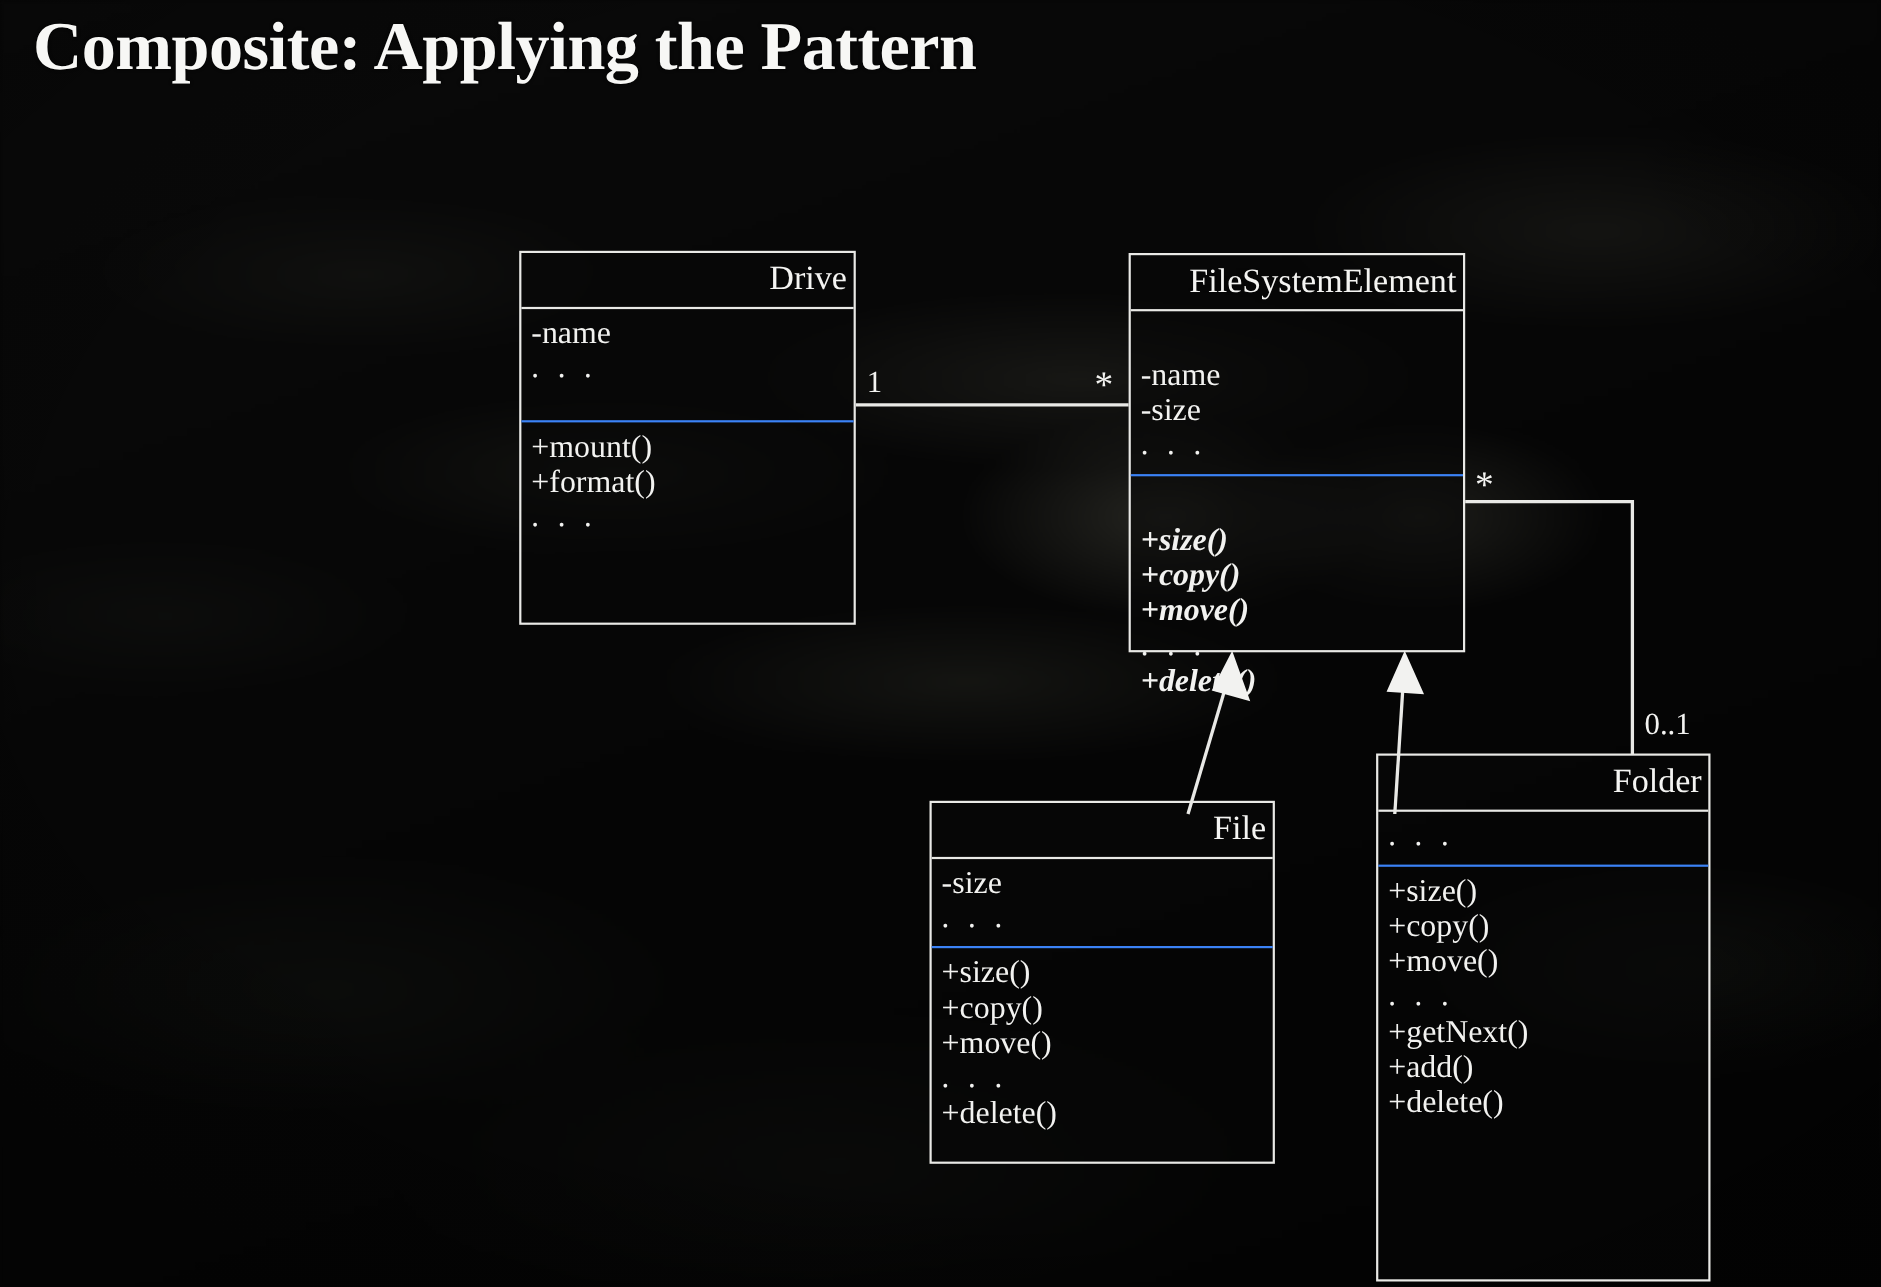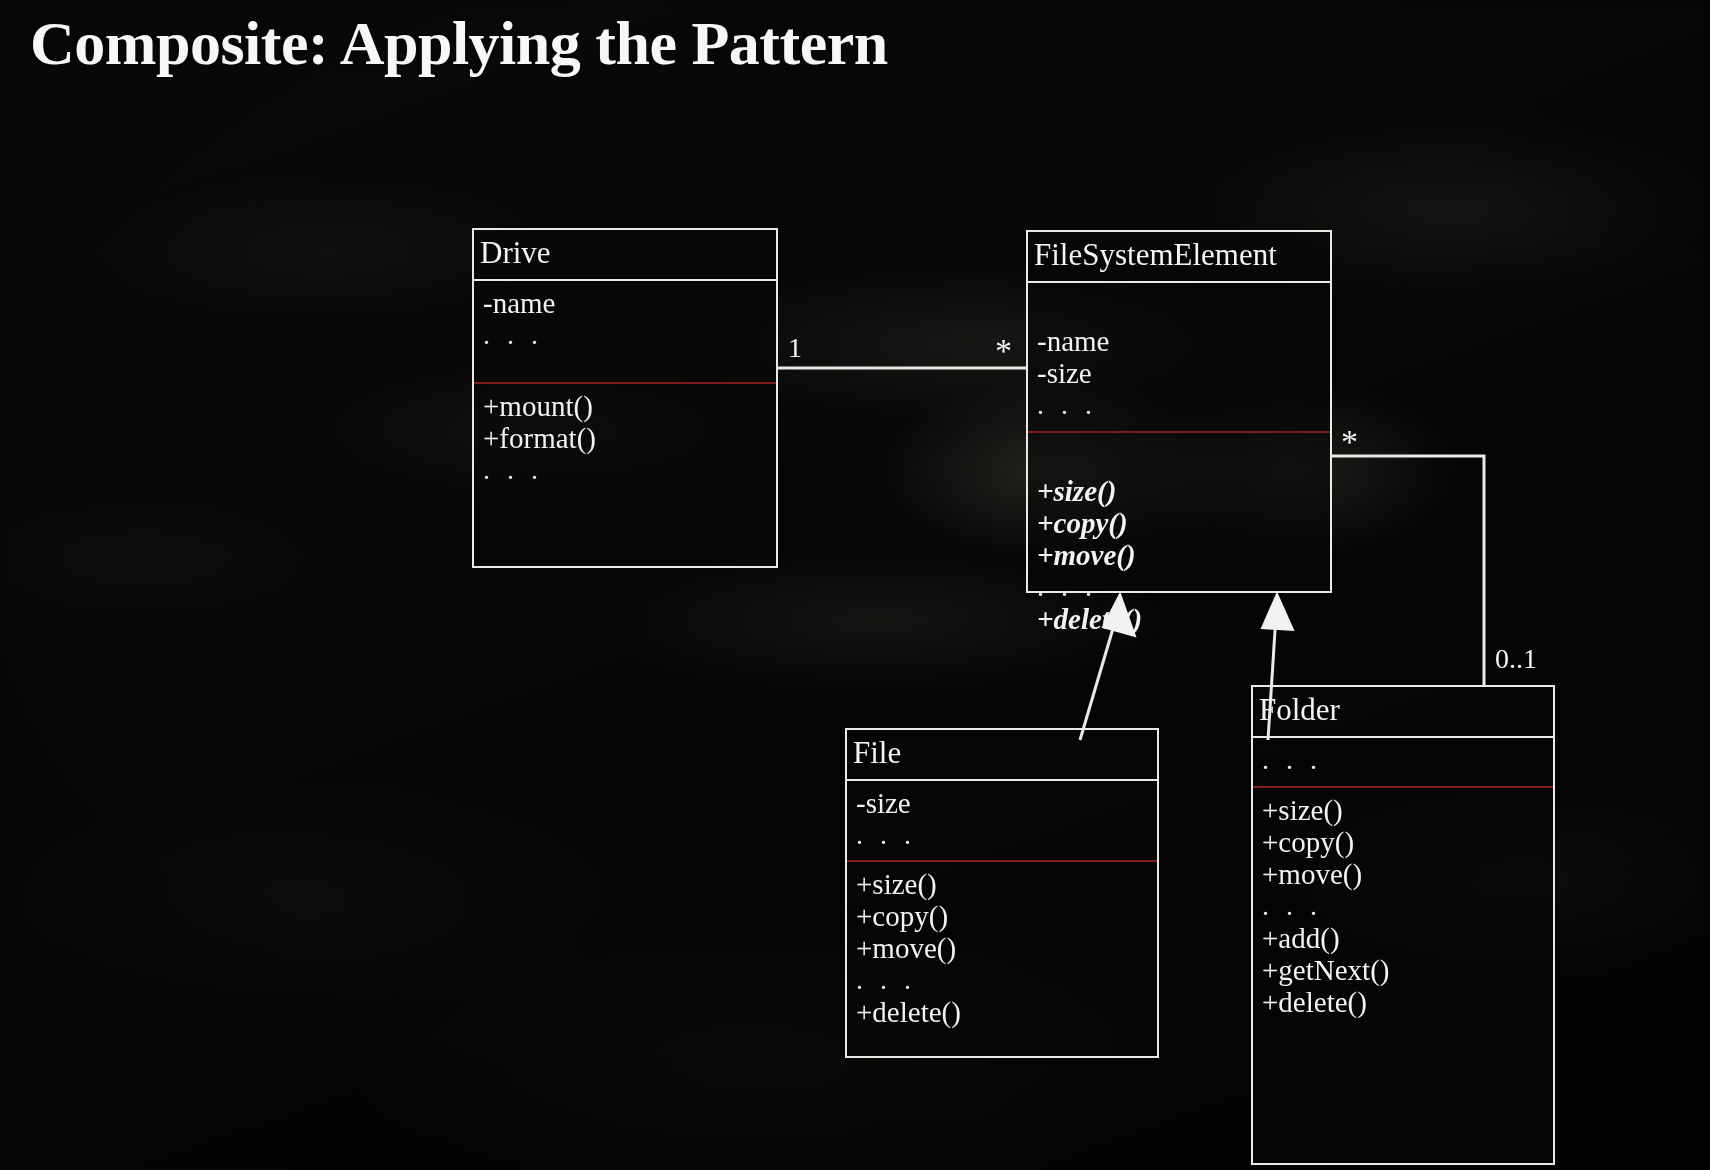--- a/index.html
+++ b/index.html
@@ -56,33 +56,33 @@
   
   .uml-class {
     position: absolute;
     box-sizing: border-box;
     border: 2px solid #e9e9e6;
     background: rgba(8,8,8,0.55);
     display: flex;
     flex-direction: column;
   }
   .uml-name {
-    text-align: left;
+    text-align: right;
     font-size: 31px;
     padding: 7px 6px 9px 6px;
     border-bottom: 2px solid #e9e9e6;
     color: #f4f4f2;
     line-height: 1.05;
   }
   .uml-compartment {
     padding: 6px 0 10px 0;
     box-sizing: border-box;
   }
   .uml-compartment.with-sep {
-    border-bottom: 2px solid #7f1d1d;
+    border-bottom: 2px solid #3b82f6;
   }
   .uml-row {
     font-size: 29px;
     line-height: 32px;
     padding: 0 0 0 9px;
     white-space: nowrap;
     color: #f2f2f0;
   }
   .uml-row.ellipsis {
     letter-spacing: 5px;
@@ -175,22 +175,22 @@
   <div class="uml-class" style="left:1251px; top:685px; width:304px; height:480px;">
     <div class="uml-name">Folder</div>
     <div class="uml-compartment with-sep" style="height:50px;">
       <div class="uml-row ellipsis">. . .</div>
     </div>
     <div class="uml-compartment">
       <div class="uml-row">+size()</div>
       <div class="uml-row">+copy()</div>
       <div class="uml-row">+move()</div>
       <div class="uml-row ellipsis">. . .</div>
+      <div class="uml-row">+getNext()</div>
       <div class="uml-row">+add()</div>
-      <div class="uml-row">+getNext()</div>
       <div class="uml-row">+delete()</div>
     </div>
   </div>
 
   <svg id="connectors" width="1710" height="1170" viewBox="0 0 1710 1170">
 
     <line x1="778" y1="368" x2="1026" y2="368" stroke="#e9e9e6" stroke-width="3"></line>
 
     <polyline points="1332,456 1484,456 1484,686" fill="none" stroke="#e9e9e6" stroke-width="3"></polyline>
 

